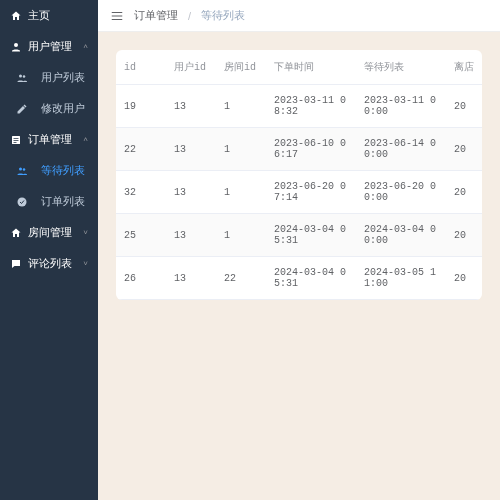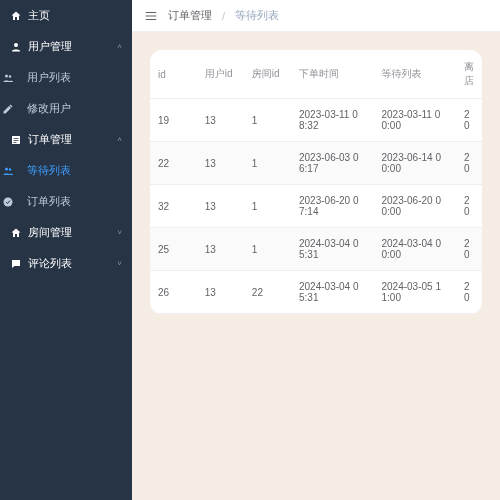--- a/index.html
+++ b/index.html
@@ -1,30 +1,30 @@
 <!DOCTYPE html>
 <html><head>
 <meta charset="utf-8">
 <style>
   * { margin: 0; padding: 0; box-sizing: border-box; }
   body { font-family: -apple-system, "Helvetica Neue", Arial, sans-serif; font-size: 12px; background: #f5ede4; color: #333; width: 500px; height: 500px; overflow: hidden; }
   .app { display: flex; height: 100%; }
-  .sidebar { width: 132px; background: #263445; color: #bfcbd9; display: flex; flex-direction: column; flex-shrink: 0; }
+  .sidebar { width: 98px; background: #263445; color: #bfcbd9; display: flex; flex-direction: column; flex-shrink: 0; }
   .side-item, .side-sub { display: flex; align-items: center; gap: 6px; padding: 8px 10px; font-size: 11px; cursor: pointer; }
   .side-item { font-weight: 500; color: #fff; justify-content: space-between; }
   .side-item .left { display: flex; align-items: center; gap: 6px; }
-  .side-sub { padding-left: 2px; color: #bfcbd9; gap: 13px; }
+  .side-sub { padding-left: 16px; color: #bfcbd9; gap: 13px; }
   .side-sub.active { color: #409eff; }
   .chev { font-size: 8px; color: #909399; }
   .icon { width: 12px; height: 12px; display: inline-block; }
   .main { flex: 1; display: flex; flex-direction: column; min-width: 0; }
   .topbar { background: #fff; border-bottom: 1px solid #eee; display: flex; align-items: center; gap: 10px; padding: 8px 12px; font-size: 11px; color: #606266; }
   .topbar .crumb-active { color: #97a8be; }
   .content { padding: 18px; overflow: auto; }
-  .card { background: #fff; border-radius: 12px; overflow-x: auto; }
+  .card { background: #fff; border-radius: 6px; overflow-x: auto; font-family: Liberation Mono, monospace; }
   table { border-collapse: collapse; width: 100%; font-size: 10px; color: #606266; }
   th, td { text-align: left; padding: 10px 8px; border-bottom: 1px solid #ebeef5; white-space: normal; word-break: break-all; }
   th { color: #909399; font-weight: 500; font-size: 10px; }
   tbody tr:nth-child(even) { background: #fafafa; }
   .ham { width: 14px; height: 14px; cursor: pointer; }
   .col-id { width: 50px; }
   .col-uid { width: 50px; }
   .col-rid { width: 50px; }
   .col-t { width: 90px; }
 </style>
@@ -147,21 +147,21 @@
                 <td>13</td>
                 <td>1</td>
                 <td>2023-03-11 08:32</td>
                 <td>2023-03-11 00:00</td>
                 <td>20</td>
               </tr>
               <tr>
                 <td>22</td>
                 <td>13</td>
                 <td>1</td>
-                <td>2023-06-03 06:17</td>
+                <td>2023-06-10 06:17</td>
                 <td>2023-06-14 00:00</td>
                 <td>20</td>
               </tr>
               <tr>
                 <td>32</td>
                 <td>13</td>
                 <td>1</td>
                 <td>2023-06-20 07:14</td>
                 <td>2023-06-20 00:00</td>
                 <td>20</td>

